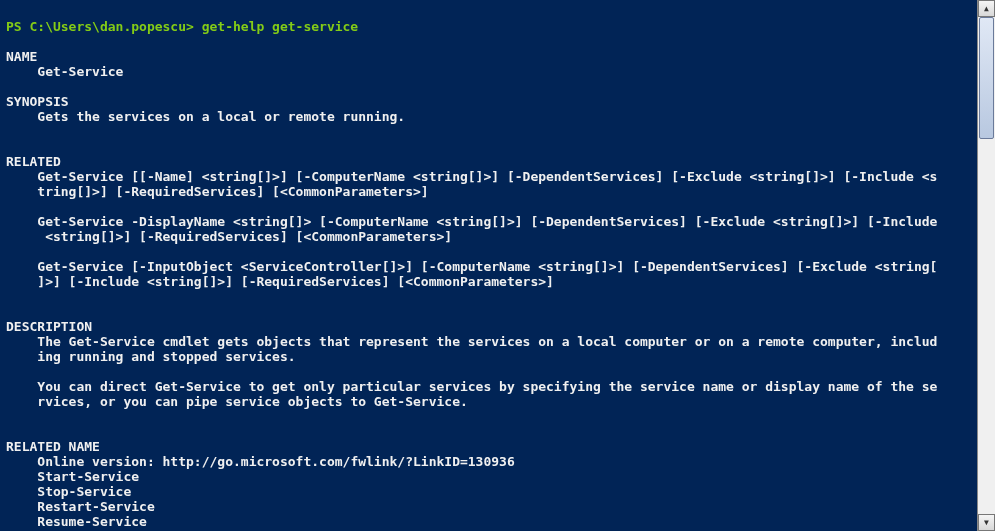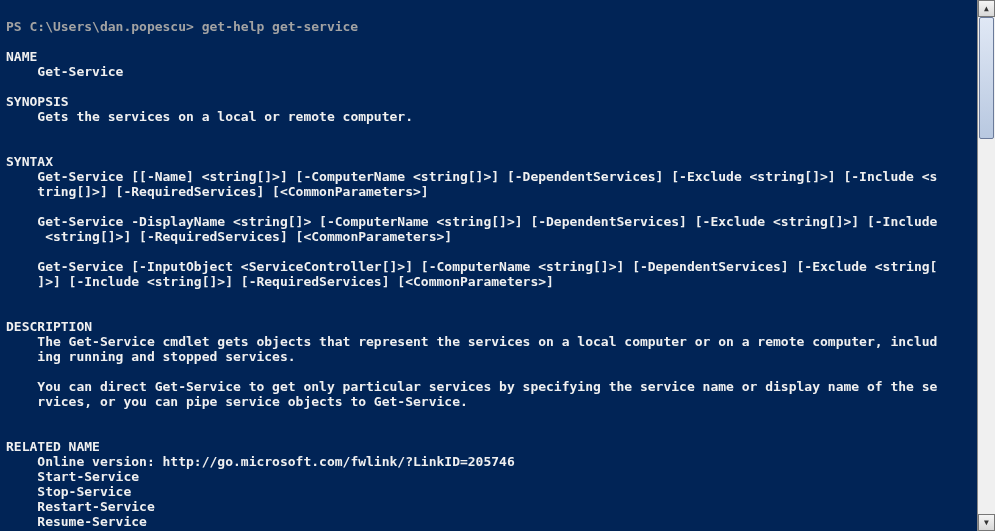--- a/index.html
+++ b/index.html
@@ -53,56 +53,56 @@
     position: absolute;
     left: 1px;
     right: 1px;
     top: 0;
     height: 120px;
     background: linear-gradient(#e0e8f5, #b8c8e0);
     border: 1px solid #6a7a9a;
     border-radius: 2px;
   }
   .scroll-btn.bot { position: absolute; bottom: 0; }
-  .prompt { color: #a3a3a3; }
+  .prompt { color: #84cc16; }
 </style>
 </head>
 <body>
 
 <div class="terminal">
 <span class="prompt">PS C:\Users\dan.popescu&gt; get-help get-service</span>
 
 <span>NAME</span>
 <span>    Get-Service</span>
 
 <span>SYNOPSIS</span>
-<span>    Gets the services on a local or remote computer.</span>
+<span>    Gets the services on a local or remote running.</span>
 
 
-<span>SYNTAX</span>
+<span>RELATED</span>
 <span>    Get-Service [[-Name] &lt;string[]&gt;] [-ComputerName &lt;string[]&gt;] [-DependentServices] [-Exclude &lt;string[]&gt;] [-Include &lt;s
     tring[]&gt;] [-RequiredServices] [&lt;CommonParameters&gt;]</span>
 
 <span>    Get-Service -DisplayName &lt;string[]&gt; [-ComputerName &lt;string[]&gt;] [-DependentServices] [-Exclude &lt;string[]&gt;] [-Include
      &lt;string[]&gt;] [-RequiredServices] [&lt;CommonParameters&gt;]</span>
 
 <span>    Get-Service [-InputObject &lt;ServiceController[]&gt;] [-ComputerName &lt;string[]&gt;] [-DependentServices] [-Exclude &lt;string[
     ]&gt;] [-Include &lt;string[]&gt;] [-RequiredServices] [&lt;CommonParameters&gt;]</span>
 
 
 <span>DESCRIPTION</span>
 <span>    The Get-Service cmdlet gets objects that represent the services on a local computer or on a remote computer, includ
     ing running and stopped services.</span>
 
 <span>    You can direct Get-Service to get only particular services by specifying the service name or display name of the se
     rvices, or you can pipe service objects to Get-Service.</span>
 
 
 <span>RELATED NAME</span>
-<span>    Online version: http://go.microsoft.com/fwlink/?LinkID=205746 </span>
+<span>    Online version: http://go.microsoft.com/fwlink/?LinkID=130936 </span>
 <span>    Start-Service </span>
 <span>    Stop-Service </span>
 <span>    Restart-Service </span>
 <span>    Resume-Service </span>
 <span>    Suspend-Service </span>
 
 
 
 
 

